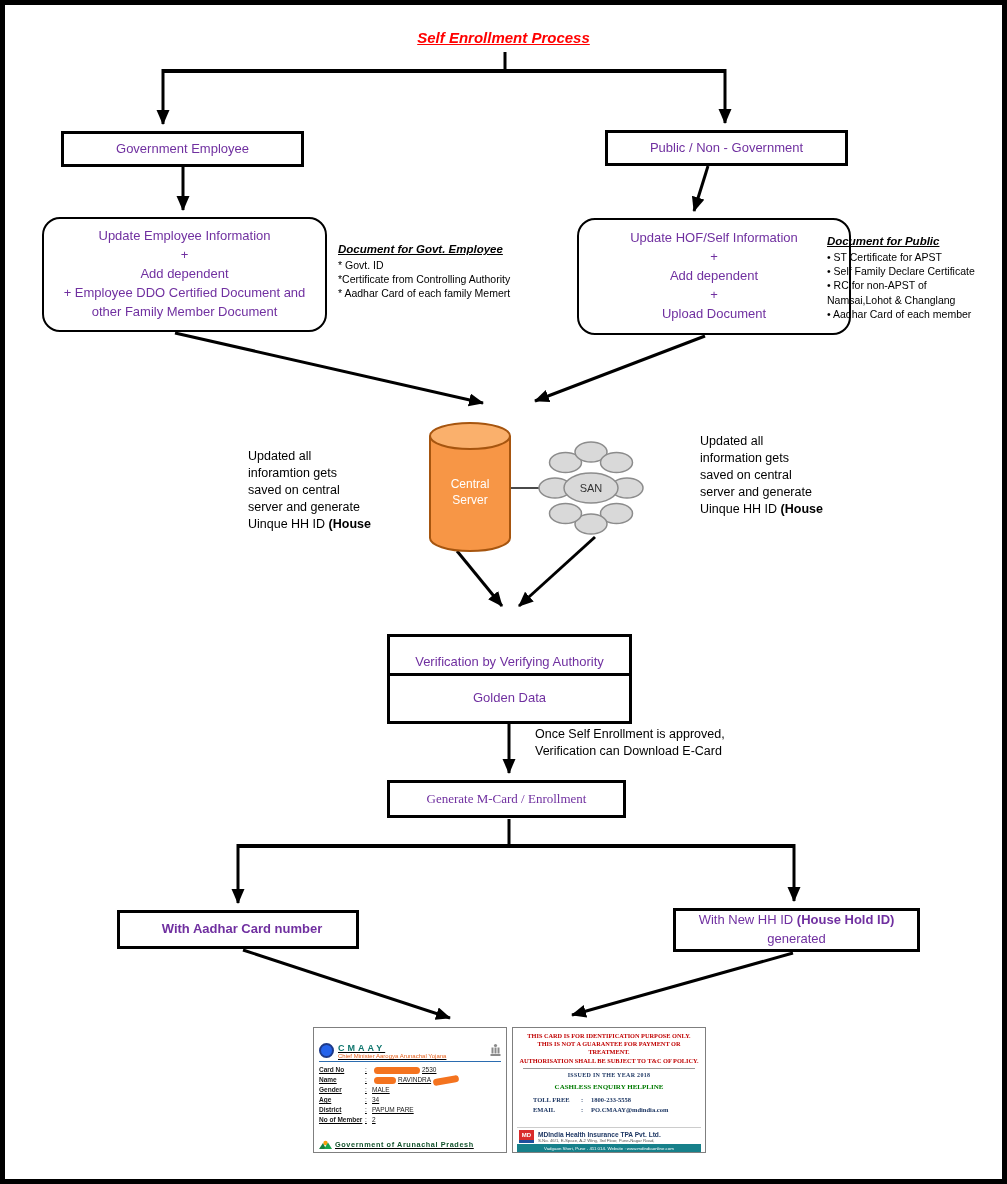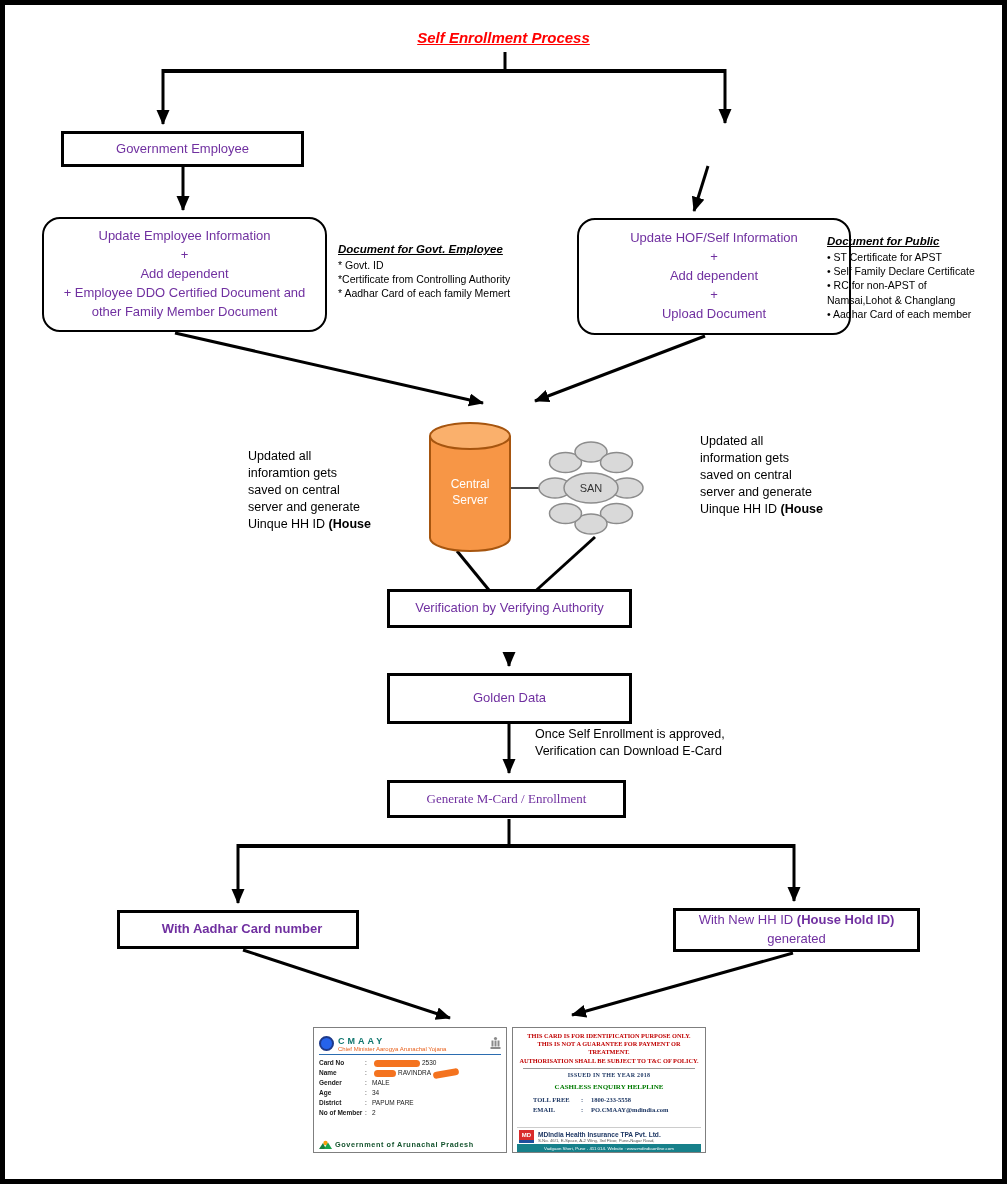--- a/index.html
+++ b/index.html
@@ -26,21 +26,21 @@
   .docs .dtitle { font-size:11.5px; font-weight:bold; font-style:italic; text-decoration:underline; margin-bottom:3px; }
   .docs .ditem  { font-size:10.5px; line-height:1.35; }
 
   .note { position:absolute; z-index:3; color:#000; font-size:12.5px; line-height:1.35; }
 
   .server-svg { position:absolute; z-index:2; }
 
   
   .cards { position:absolute; z-index:3; display:flex; gap:5px; }
   .card  { width:194px; height:126px; background:#fff; border:1px solid #7f7f7f; display:flex; flex-direction:column; overflow:hidden; }
-  .cardL { padding:8px 5px 2px 5px; }
+  .cardL { padding:15px 5px 2px 5px;text-decoration:underline; }
   .chead { display:flex; align-items:flex-start; gap:4px; }
   .clogo { width:15px; height:15px; border-radius:50%; background:#2563EB; border:2px solid #1e3a8a; flex:none; }
   .cbrand { color:#0F766E; font-weight:bold; font-size:9px; letter-spacing:3px; }
   .csub   { color:#E8601C; font-size:6px; }
   .cemblem { margin-left:auto; flex:none; }
   .cdiv { border-top:1.5px solid #2B6CB0; margin:2px 0 3px 0; }
   .frow { display:flex; font-size:6.5px; color:#1a1a1a; line-height:1.55; }
   .flabel { width:46px; font-weight:bold; }
   .fsep { width:7px; }
   .fval { display:flex; align-items:center; }
@@ -119,20 +119,23 @@
       <ellipse cx="47" cy="18" rx="40" ry="13" fill="#FAB06C" stroke="#A6550F" stroke-width="2"></ellipse>
       <text x="47" y="70" text-anchor="middle" font-size="12" fill="#fff">Central</text>
       <text x="47" y="86" text-anchor="middle" font-size="12" fill="#fff">Server</text>
     </g>
   </svg>
 
   <div class="box" style="left:56px; top:126px; width:243px; height:36px;">
     <span>Government Employee</span>
   </div>
 
+  <div class="box" style="left:600px; top:125px; width:243px; height:36px;">
+    <span>Public / Non - Government</span>
+  </div>
 
   <div class="box rbox" style="left:37px; top:212px; width:285px; height:115px;">
     <div>Update Employee Information</div>
     <div>+</div>
     <div>Add dependent</div>
     <div>+ Employee DDO Certified Document and</div>
     <div>other Family Member Document</div>
   </div>
 
   <div class="box rbox" style="left:572px; top:213px; width:274px; height:117px;">
@@ -167,21 +170,21 @@
   </div>
 
   <div class="note" style="left:695px; top:428px; width:145px;">
     <div>Updated all</div>
     <div>information gets</div>
     <div>saved on central</div>
     <div>server and generate</div>
     <div><span>Uinque HH ID </span><span class="bold">(House</span></div>
   </div>
 
-  <div class="box" style="left:382px; top:584px; width:245px; height:39px;">
+  <div class="box" style="left:382px; top:629px; width:245px; height:56px;">
     <span>Verification by Verifying Authority</span>
   </div>
 
   <div class="box" style="left:382px; top:668px; width:245px; height:51px;">
     <span>Golden Data</span>
   </div>
 
   <div class="note" style="left:530px; top:721px; width:220px;">
     <div>Once Self Enrollment is approved,</div>
     <div>Verification can Download E-Card</div>

